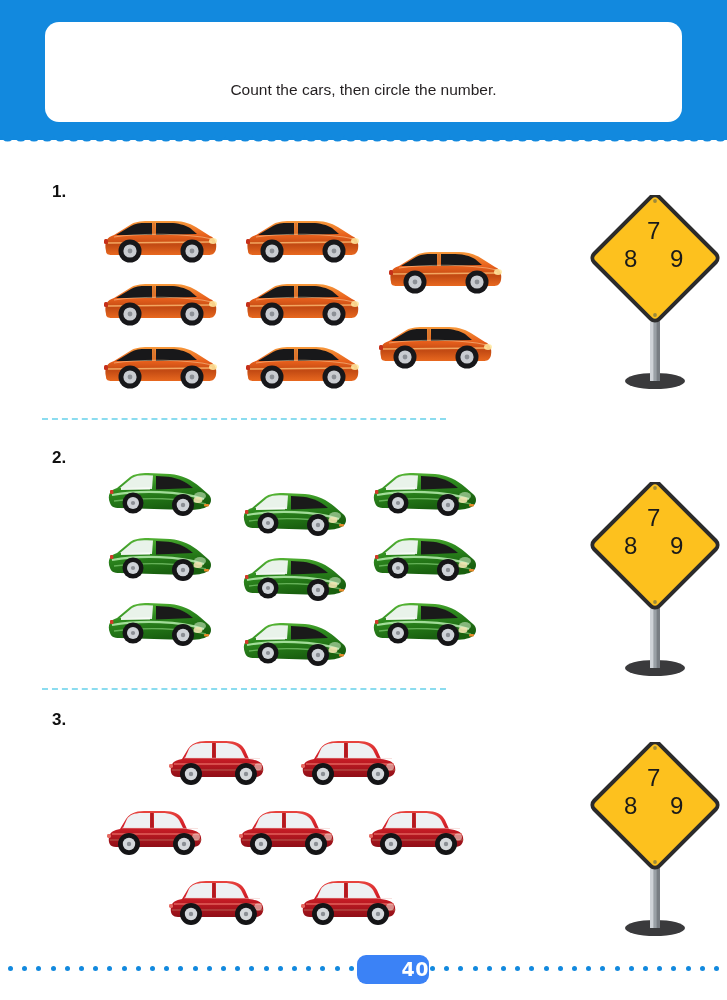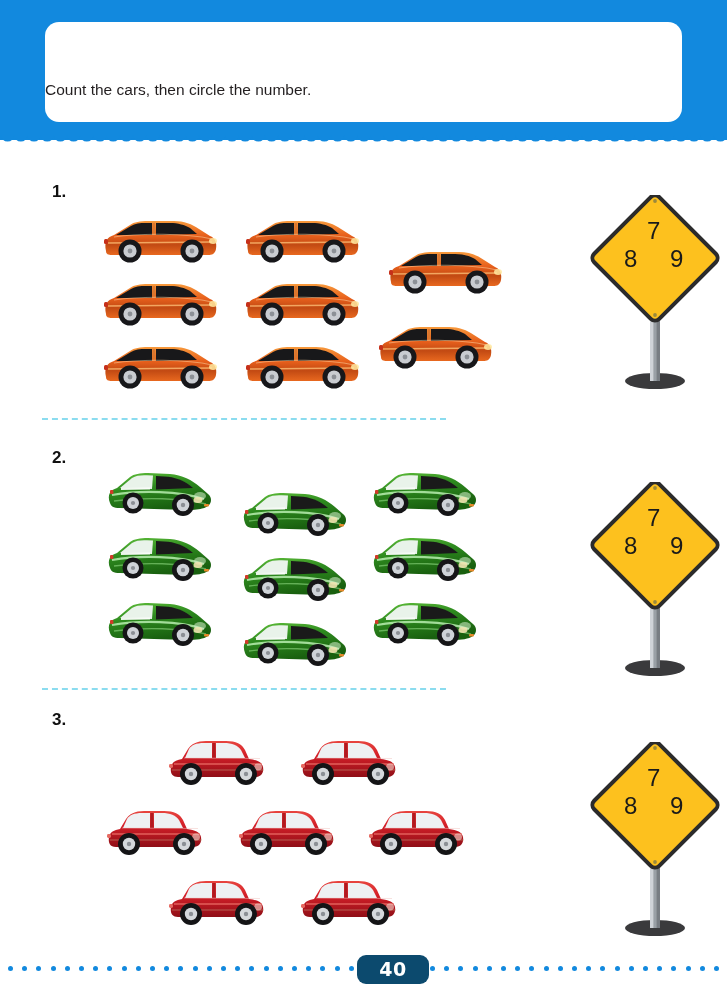--- a/index.html
+++ b/index.html
@@ -50,20 +50,21 @@
     color: #1E8FE8;
     font-size: 31px;
     font-weight: bold;
     letter-spacing: -0.3px;
     font-family: "DejaVu Sans", sans-serif;
   }
   #page-instruction {
     position: absolute;
     left: 0; right: 0;
     top: 59px;
+    text-align: center;
     color: #231f20;
     font-size: 15.5px;
     font-family: "Liberation Sans", sans-serif;
   }
 
   
   .problem-section {
     position: absolute;
     left: 0;
     width: 727px;
@@ -120,27 +121,27 @@
     height: 5px;
     border-radius: 50%;
     background: #1289DE;
   }
   #page-number-pill {
     position: absolute;
     left: 357px;
     top: 0px;
     width: 72px;
     height: 29px;
-    background: #0c4a6e;
+    background: #3b82f6;
     border-radius: 9px;
     color: #ffffff;
     font-size: 19px;
     font-weight: bold;
     font-family: "DejaVu Sans", sans-serif;
-    text-align: center;
+    text-align: right;
     line-height: 29px;
     letter-spacing: 0.5px;
   }
 </style>
 </head>
 <body>
 
 <div id="header-banner">
   <div id="header-card">
     <div id="page-instruction">Count the cars, then circle the number.</div>

